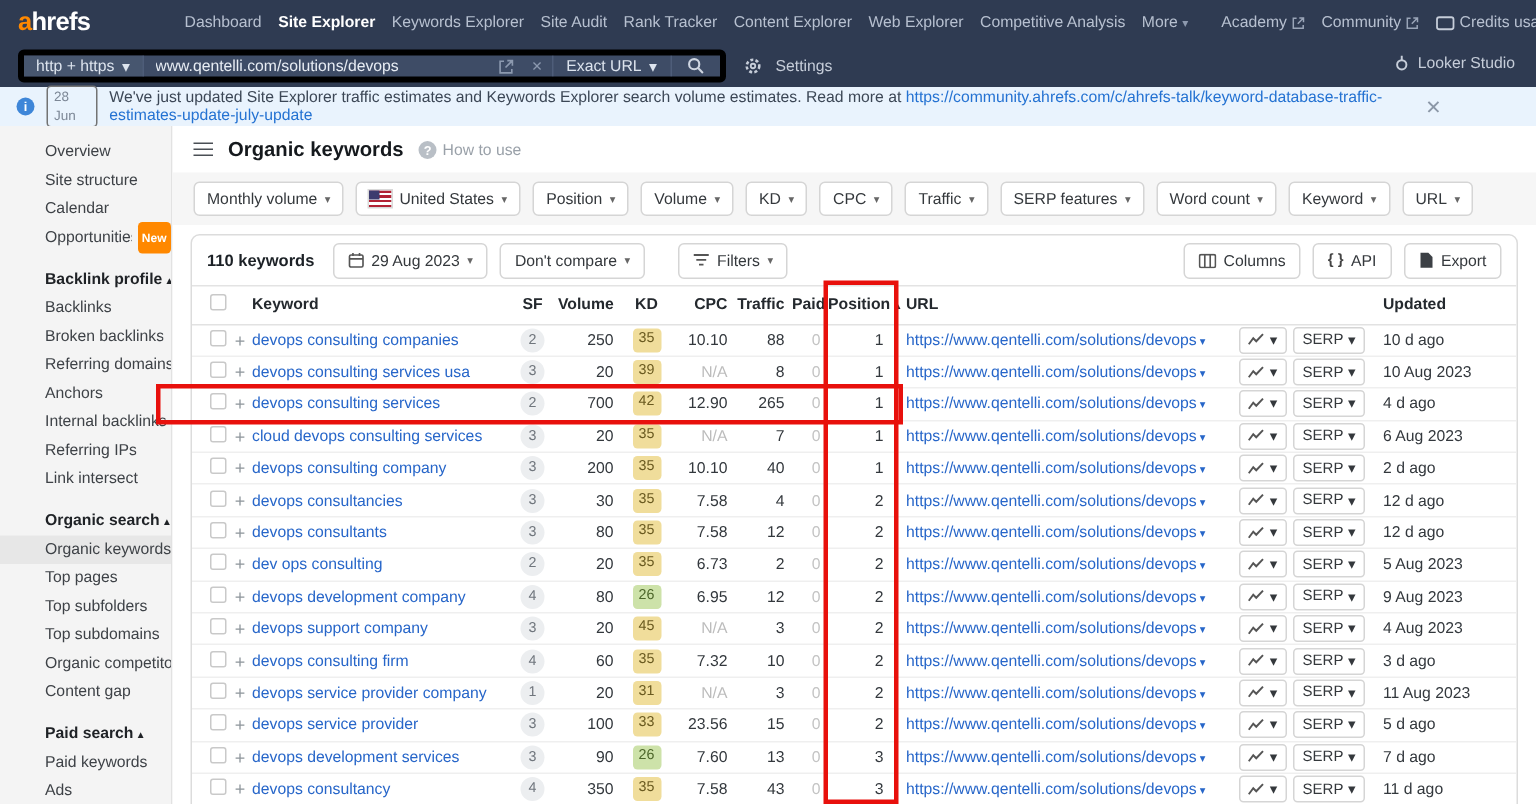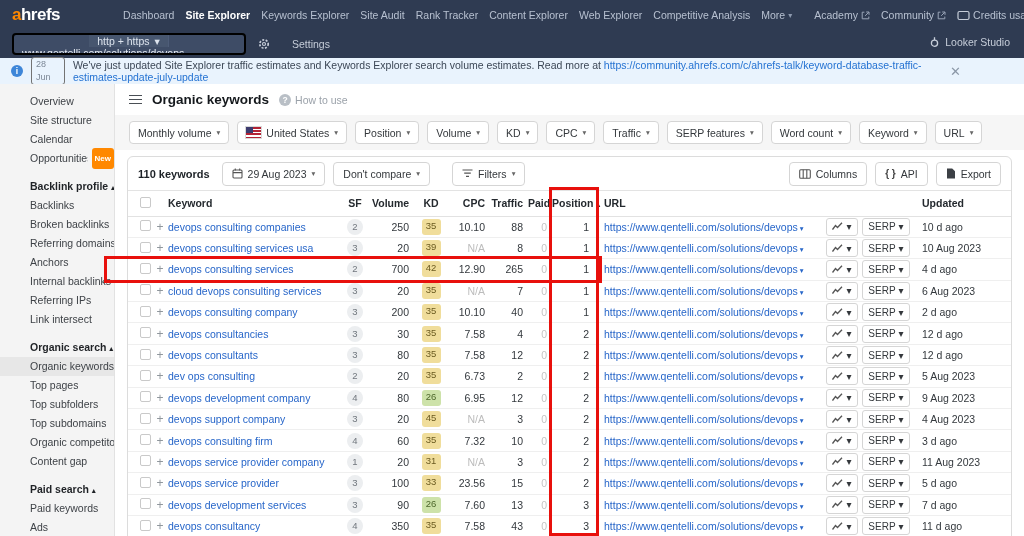--- a/index.html
+++ b/index.html
@@ -13,28 +13,28 @@
   .logo { font-size:17px; font-weight:bold; letter-spacing:-0.5px; cursor:pointer; margin-right:8px; }
   .logo .la { color:#ff8800; } .logo .lr { color:#fff; }
   .nav-item { font-size:10.5px; color:#b7c0d0; white-space:nowrap; cursor:pointer; display:flex; align-items:center; gap:3px; }
   .nav-item.active { color:#fff; font-weight:bold; }
   .nav-item .caret { font-size:8px; color:#8d99ae; }
   .nav-divider { width:1px; height:14px; background:#48546d; }
   .nav-right { margin-left:auto; display:flex; align-items:center; gap:12px; }
   .ext-ic { display:inline-flex; }
 
   .nav-row2 { height:28px; display:flex; align-items:center; padding:0 12px; position:relative; }
-  .search-group { display:flex; align-items:center; height:22px; border:2px solid #000000; border-radius:4px; background:#3e4c66; overflow:hidden;flex-direction:column; }
+  .search-group { display:flex; align-items:center; height:22px; border:4px solid #000000; border-radius:4px; background:#3e4c66; overflow:hidden; }
   .proto { height:100%; display:flex; align-items:center; gap:5px; padding:0 8px; background:#47566f; font-size:10.5px; color:#dde4ee; cursor:pointer; border-right:1px solid #4e5d79; }
   .url-input { width:230px; background:transparent; border:none; outline:none; color:#e8edf4; font-size:10.5px; padding:0 8px; font-family:"Liberation Sans",sans-serif; }
   .bar-ic { padding:0 6px; display:flex; align-items:center; cursor:pointer; color:#8c99af; font-size:12px; }
   .vdiv { width:1px; height:14px; background:#4e5d79; }
   .mode { display:flex; align-items:center; gap:5px; padding:0 9px; font-size:10.5px; color:#dde4ee; cursor:pointer; }
   .search-btn { height:100%; display:flex; align-items:center; padding:0 10px; border-left:1px solid #4e5d79; cursor:pointer; }
-  .settings { display:flex; align-items:center; gap:22px; margin-left:12px; font-size:10.5px; color:#c6cdd9; cursor:pointer; }
+  .settings { display:flex; align-items:center; gap:9px; margin-left:12px; font-size:10.5px; color:#c6cdd9; cursor:pointer; }
   .looker { position:absolute; right:14px; top:6px; display:flex; align-items:center; gap:5px; font-size:10.5px; color:#c6cdd9; cursor:pointer; }
 
   
   .banner { height:26px; background:#e9f3fd; display:flex; align-items:center; padding:0 11px; gap:8px; font-size:10.5px; color:#3c4756; }
   .info-ic { width:12px; height:12px; border-radius:50%; background:#3e86d8; color:#fff; font-size:8.5px; font-weight:bold; display:flex; align-items:center; justify-content:center; flex:none; }
   .date-badge { border:1px solid #737373; border-radius:3px; padding:0 4px; font-size:9px; color:#7c8796; line-height:13px; }
   .banner-link { color:#2472d2; cursor:pointer; }
   .banner-close { margin-left:auto; margin-right:52px; color:#8b97a7; font-size:13px; cursor:pointer; }
 
   

